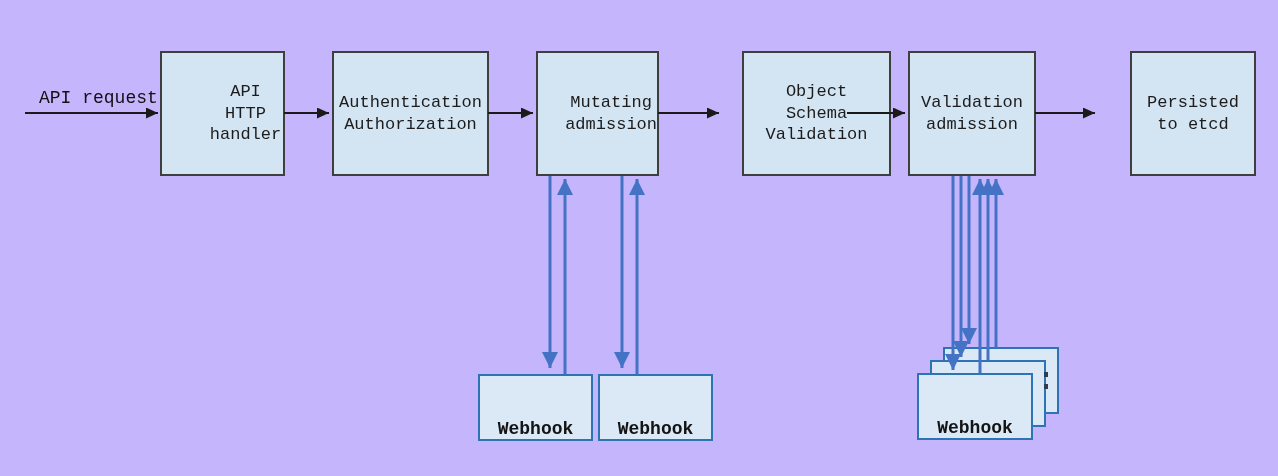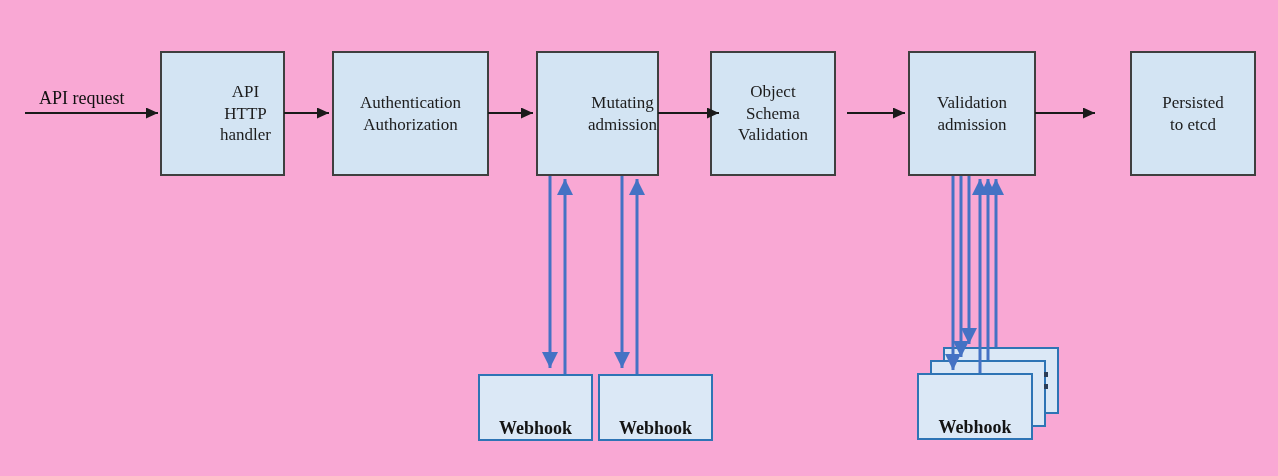--- a/index.html
+++ b/index.html
@@ -1,21 +1,21 @@
 <!DOCTYPE html>
 <html style="--box-fill: #d3e4f3; --stage-border: #3f3f3f; --webhook-fill: #dbe8f6; --webhook-border: #2e74b5; --arrow-black: #1a1a1a; --arrow-blue: #4472c4; --text: #1c1c1c;"><head>
 <meta charset="utf-8">
 <style>
   html, body { margin: 0; padding: 0; background: #ffffff; }
   .canvas {
     position: relative;
     width: 1278px;
     height: 476px;
-    background: #f9a8d4;
-    font-family: Liberation Serif, serif;
+    background: #c4b5fd;
+    font-family: Liberation Mono, monospace;
     overflow: hidden;
   }
 
   
   .stage {
     position: absolute;
     box-sizing: border-box;
     top: 51px;
     height: 125px;
     background: var(--box-fill, #d3e4f3);
@@ -26,21 +26,21 @@
     text-align: center;
     font-size: 17px;
     line-height: 1.28;
     color: var(--text, #1c1c1c);
     white-space: pre-line;
     z-index: 2;
   }
   .s1 { left: 160px;  width: 125px; padding-left: 46px; }
   .s2 { left: 332px;  width: 157px; }
   .s3 { left: 536px;  width: 123px; justify-content: flex-end; }
-  .s4 { left: 710px;  width: 126px; }
+  .s4 { left: 742px;  width: 149px; }
   .s5 { left: 908px;  width: 128px; }
   .s6 { left: 1098px; width: 126px; margin-left: 32px; }
 
   
   .webhook {
     position: absolute;
     box-sizing: border-box;
     background: var(--webhook-fill, #dbe8f6);
     border: 2px solid var(--webhook-border, #2e74b5);
     display: flex;

